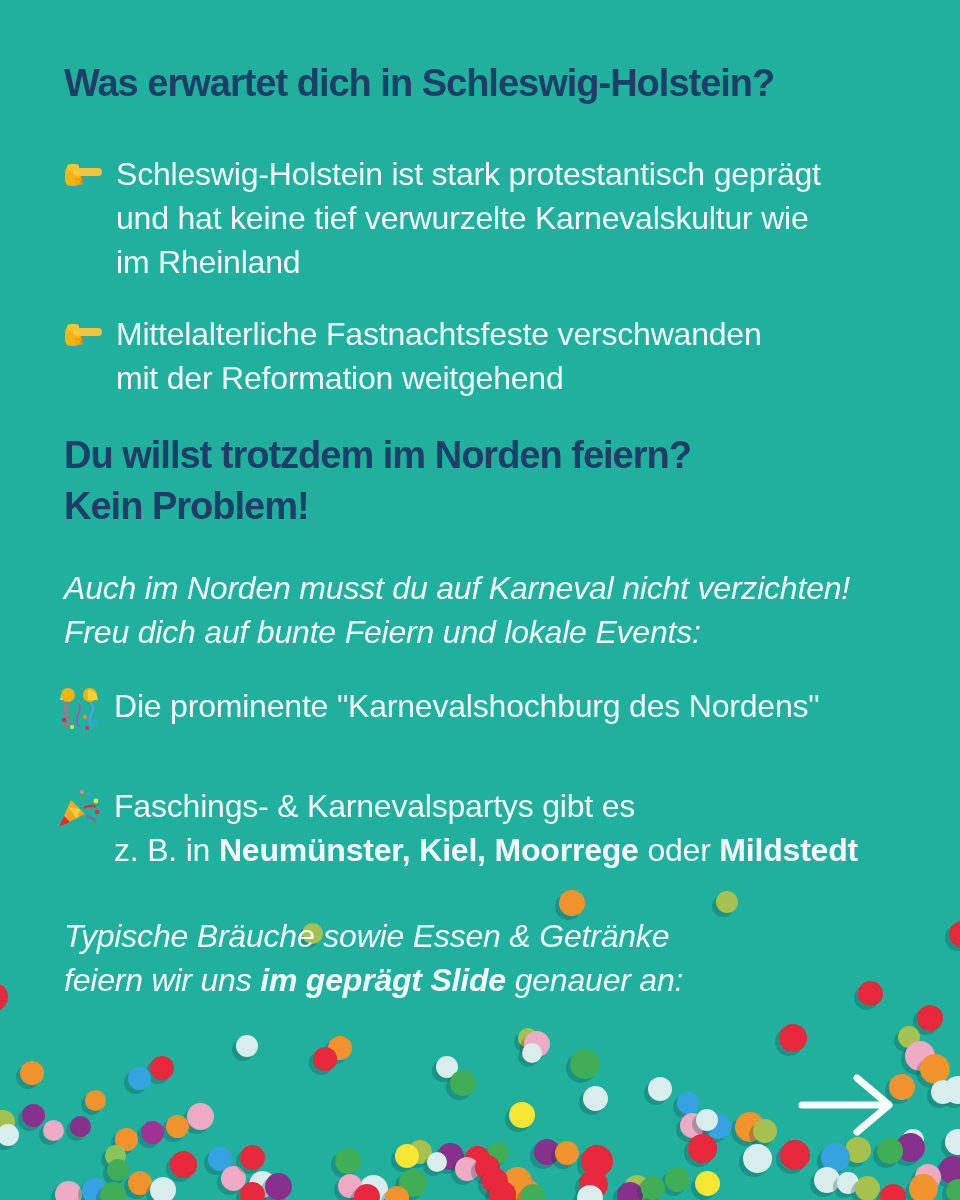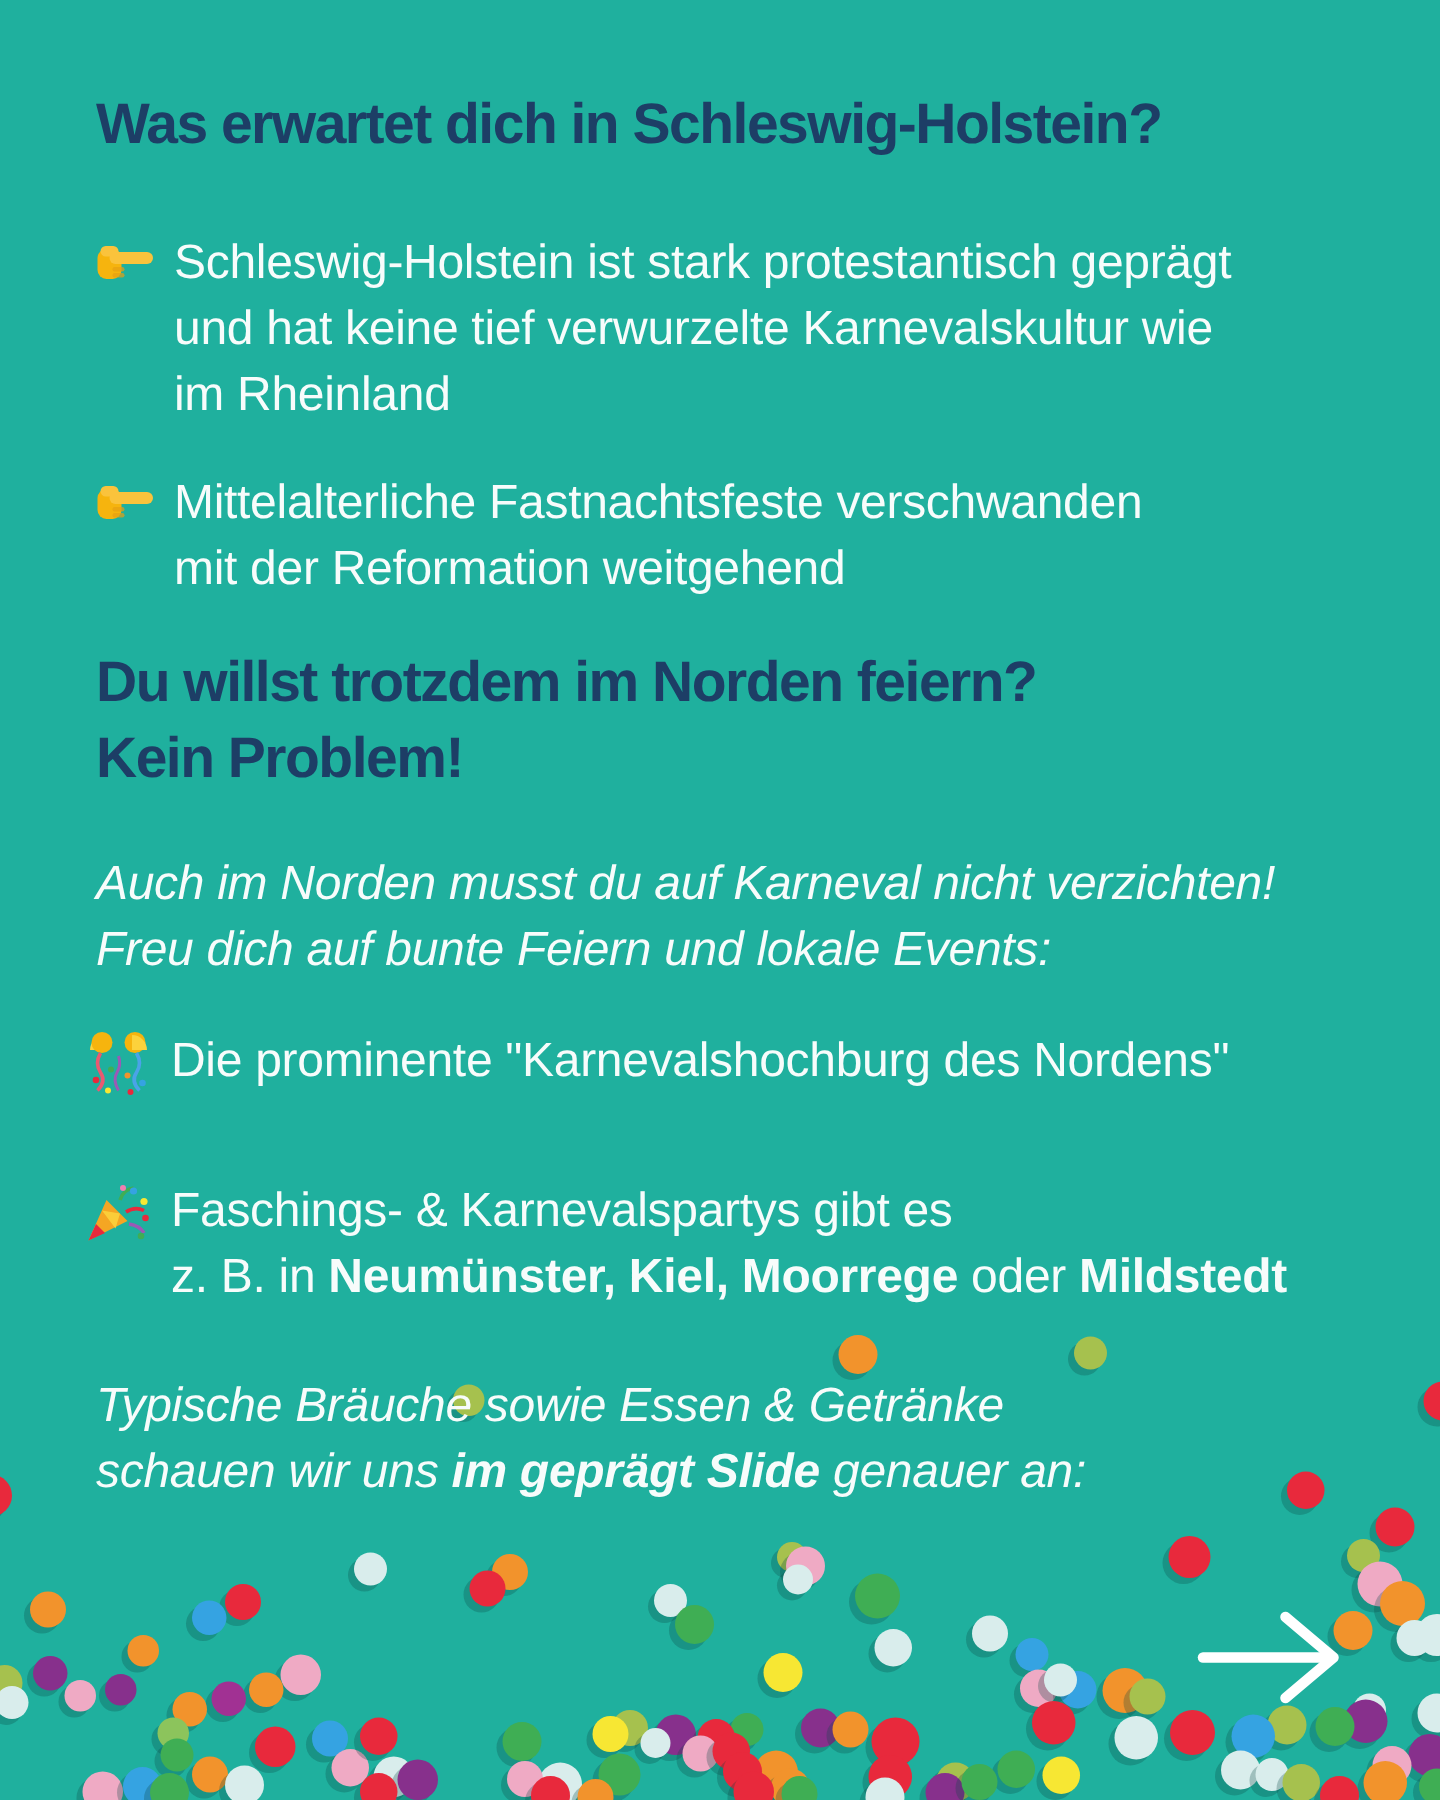--- a/index.html
+++ b/index.html
@@ -224,21 +224,21 @@
       </svg>
     </span>
     <div class="lines body-text">
       <div>Faschings- &amp; Karnevalspartys gibt es</div>
       <div><span>z. B. in </span><b>Neumünster, Kiel, Moorrege</b><span> oder </span><b>Mildstedt</b></div>
     </div>
   </div>
 
   <div class="para body-text" style="top:914px">
     <div>Typische Bräuche sowie Essen &amp; Getränke</div>
-    <div><span>schauen wir uns </span><b>im geprägt Slide</b><span> genauer an:</span></div>
+    <div><span>feiern wir uns </span><b>im geprägt Slide</b><span> genauer an:</span></div>
   </div>
 
   <div class="next-arrow" title="">
     <span>
       <svg width="100" height="62" viewBox="0 0 100 62">
         <line x1="4" y1="31" x2="90" y2="31" stroke="#ffffff" stroke-width="7" stroke-linecap="round"></line>
         <polyline points="59,4 91,31 59,58" fill="none" stroke="#ffffff" stroke-width="7" stroke-linecap="round" stroke-linejoin="round"></polyline>
       </svg>
     </span>
   </div>

